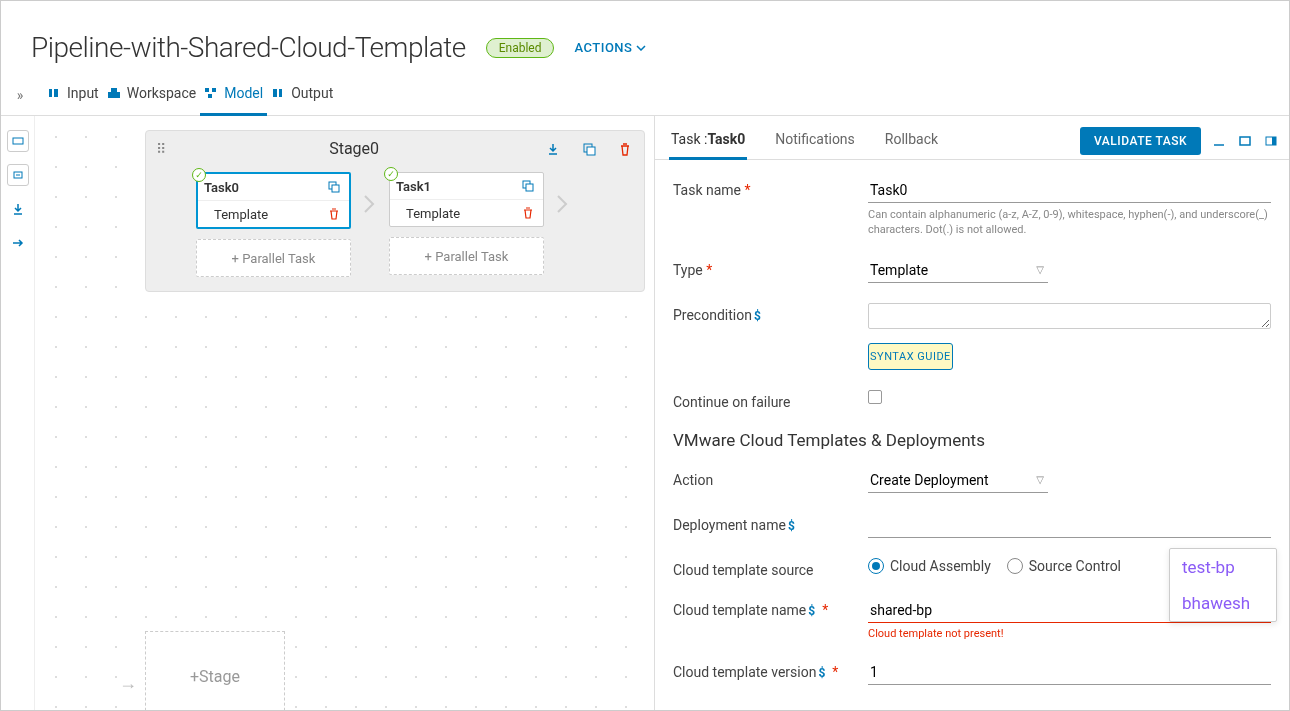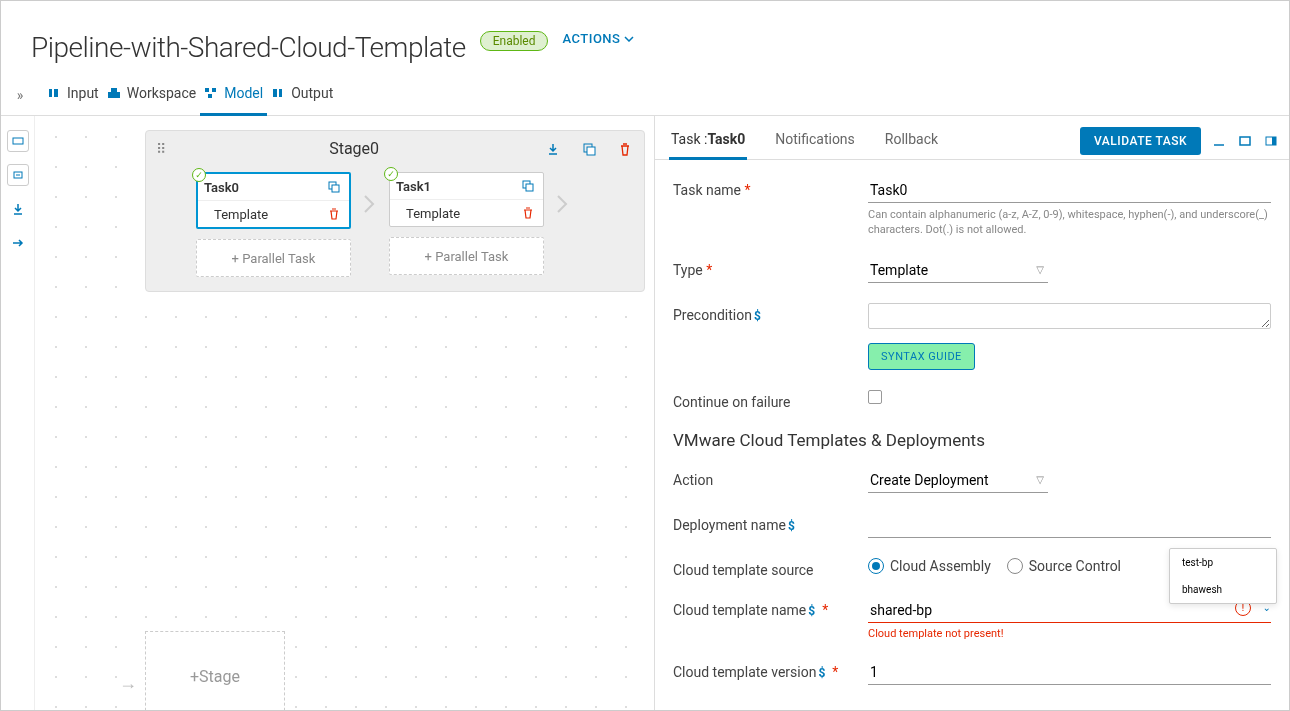--- a/index.html
+++ b/index.html
@@ -1,17 +1,17 @@
 <!DOCTYPE html>
 <html><head>
 <meta charset="utf-8">
 <style>
 * { box-sizing: border-box; margin: 0; padding: 0; font-family: -apple-system, BlinkMacSystemFont, "Segoe UI", Roboto, Arial, sans-serif; }
 body { width: 1290px; height: 711px; background: #fff; border: 1px solid #ccc; overflow: hidden; position: relative; }
-.header { padding: 30px 30px 10px 30px; display: flex; align-items: flex-start; gap: 14px; }
+.header { padding: 30px 30px 10px 30px; display: flex; align-items: center; gap: 20px; }
 .title { font-size: 28px; font-weight: 300; color: #333; letter-spacing: -0.5px; }
 .badge { border: 1px solid #5eb715; color: #5a8a00; background: #dff0d0; border-radius: 12px; padding: 2px 12px; font-size: 12px; }
 .actions-link { color: #0079b8; font-size: 13px; font-weight: 500; letter-spacing: 0.5px; cursor: pointer; display: inline-flex; align-items: center; gap: 4px; }
 .tabs-row { display: flex; align-items: center; border-bottom: 1px solid #ddd; padding: 0 6px; }
 .side-expand { width: 26px; text-align: center; color: #777; font-size: 14px; cursor: pointer; }
 .tabs { display: flex; margin-left: 10px; }
 .tab { display: flex; align-items: center; gap: 6px; padding: 10px 4px 12px 4px; font-size: 14px; color: #444; cursor: pointer; border-bottom: 3px solid transparent; position: relative; top: 1px; }
 .tab.active { color: #0079b8; border-bottom-color: #0079b8; }
 .tab-ico { width: 14px; height: 14px; display: inline-block; }
 .main { display: flex; height: calc(711px - 110px); }
@@ -58,33 +58,33 @@
 .var-ico { color: #0079b8; font-size: 12px; font-weight: bold; cursor: pointer; margin-left: 2px; }
 .form-ctrl { flex: 1; position: relative; }
 .text-input { width: 100%; border: none; border-bottom: 1px solid #999; padding: 4px 2px; font-size: 14px; outline: none; background: transparent; }
 .text-input.error { border-bottom-color: #e62700; }
 .help-text { font-size: 11px; color: #888; margin-top: 4px; line-height: 1.4; }
 .error-text { font-size: 11px; color: #e62700; margin-top: 4px; }
 .select-wrap { position: relative; width: 180px; }
 .select { width: 100%; border: none; border-bottom: 1px solid #999; padding: 4px 20px 4px 2px; font-size: 14px; background: transparent; cursor: pointer; }
 .sel-caret { position: absolute; right: 4px; top: 6px; color: #888; font-size: 10px; pointer-events: none; }
 .textarea { width: 100%; height: 26px; border: 1px solid #ccc; border-radius: 2px; padding: 4px; font-size: 13px; resize: both; }
-.syntax-btn { margin-top: 10px; border: 1px solid #0079b8; color: #0079b8; background: #86efac; padding: 6px 12px; font-size: 11px; letter-spacing: 0.5px; border-radius: 3px; cursor: pointer; }
+.syntax-btn { margin-top: 10px; border: 1px solid #0079b8; color: #0079b8; background: #fef9c3; padding: 6px 1px; font-size: 11px; letter-spacing: 0.5px; border-radius: 3px; cursor: pointer; }
 .checkbox { width: 14px; height: 14px; border: 1px solid #999; border-radius: 2px; cursor: pointer; }
 .section-title { font-size: 17px; color: #333; margin: 4px 0 18px 0; font-weight: 400; }
 .radio-group { display: flex; gap: 16px; align-items: center; }
 .radio-item { display: flex; align-items: center; gap: 6px; cursor: pointer; }
 .radio { width: 16px; height: 16px; border: 1px solid #888; border-radius: 50%; display: inline-flex; align-items: center; justify-content: center; }
 .radio.checked { border-color: #0079b8; }
 .radio.checked::after { content: ""; width: 8px; height: 8px; background: #0079b8; border-radius: 50%; }
 .radio-label { font-size: 14px; color: #444; }
 .err-ico { position: absolute; right: 20px; top: 2px; width: 16px; height: 16px; border: 1.5px solid #e62700; border-radius: 50%; color: #e62700; font-size: 11px; display: flex; align-items: center; justify-content: center; }
 .dd-caret { position: absolute; right: 0; top: 4px; color: #0079b8; font-size: 10px; cursor: pointer; }
 .dropdown-pop { position: absolute; right: 12px; top: 432px; width: 108px; background: #fff; border: 1px solid #ccc; box-shadow: 0 2px 6px rgba(0,0,0,0.1); border-radius: 2px; z-index: 10; }
-.dd-item { padding: 8px 12px; font-size: 10px; color: #000000; cursor: pointer; }
+.dd-item { padding: 8px 12px; font-size: 17px; color: #8b5cf6; cursor: pointer; }
 svg { display: block; }
 </style>
 </head>
 <body>
 
 <div class="header">
   <span class="title">Pipeline-with-Shared-Cloud-Template</span>
   <span class="badge">Enabled</span>
   <span class="actions-link">
     <span>ACTIONS</span>

